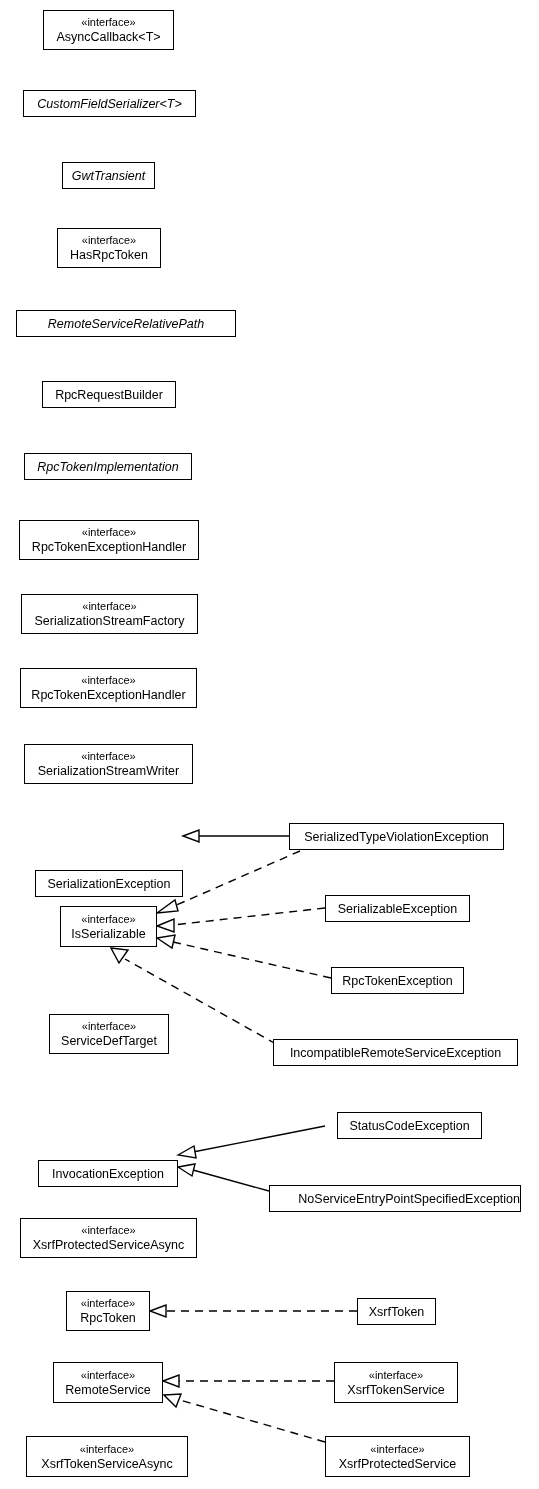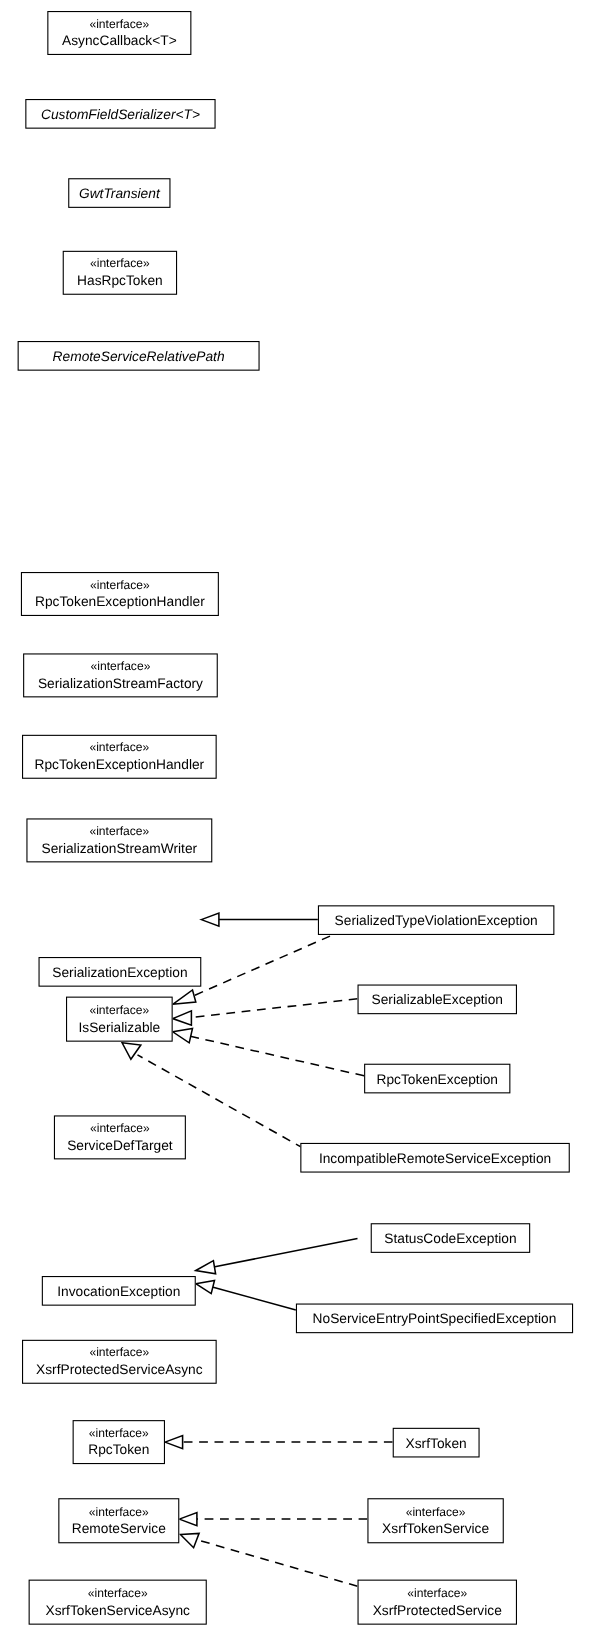--- a/index.html
+++ b/index.html
@@ -127,21 +127,27 @@
 
   <div class="uml-node" style="left:57px; top:228px; width:104px; height:40px;">
     <span class="stereotype">«interface»</span>
     <span class="node-name">HasRpcToken</span>
   </div>
 
   <div class="uml-node italic" style="left:16px; top:310px; width:220px; height:27px;">
     <span class="node-name">RemoteServiceRelativePath</span>
   </div>
 
-
+  <div class="uml-node" style="left:42px; top:381px; width:134px; height:27px;">
+    <span class="node-name">RpcRequestBuilder</span>
+  </div>
+
+  <div class="uml-node italic" style="left:24px; top:453px; width:168px; height:27px;">
+    <span class="node-name">RpcTokenImplementation</span>
+  </div>
 
   <div class="uml-node" style="left:19px; top:520px; width:180px; height:40px;">
     <span class="stereotype">«interface»</span>
     <span class="node-name">RpcTokenExceptionHandler</span>
   </div>
 
   <div class="uml-node" style="left:21px; top:594px; width:177px; height:40px;">
     <span class="stereotype">«interface»</span>
     <span class="node-name">SerializationStreamFactory</span>
   </div>
@@ -187,21 +193,21 @@
   </div>
 
   <div class="uml-node" style="left:325px; top:1112px; width:145px; height:27px;margin-left:12px;">
     <span class="node-name">StatusCodeException</span>
   </div>
 
   <div class="uml-node" style="left:38px; top:1160px; width:140px; height:27px;">
     <span class="node-name">InvocationException</span>
   </div>
 
-  <div class="uml-node" style="left:269px; top:1185px; width:252px; height:27px;">
+  <div class="uml-node" style="left:269px; top:1185px; width:252px; height:27px;align-items:flex-end;">
     <span class="node-name">NoServiceEntryPointSpecifiedException</span>
   </div>
 
   <div class="uml-node" style="left:20px; top:1218px; width:177px; height:40px;">
     <span class="stereotype">«interface»</span>
     <span class="node-name">XsrfProtectedServiceAsync</span>
   </div>
 
   <div class="uml-node" style="left:66px; top:1291px; width:84px; height:40px;">
     <span class="stereotype">«interface»</span>

